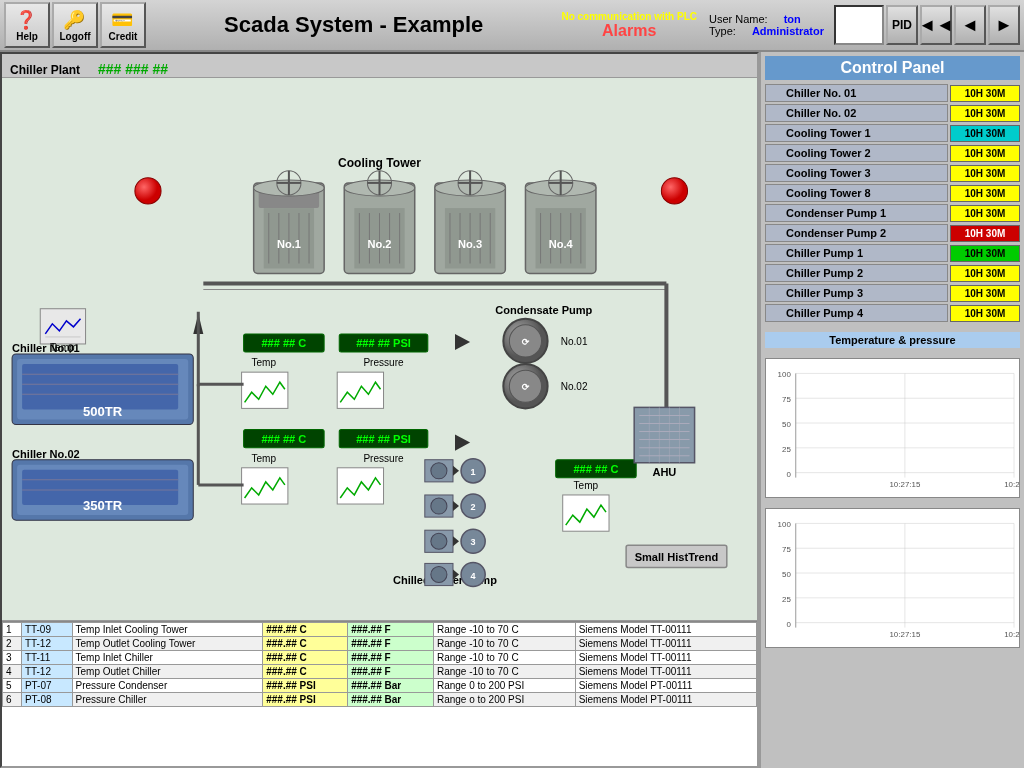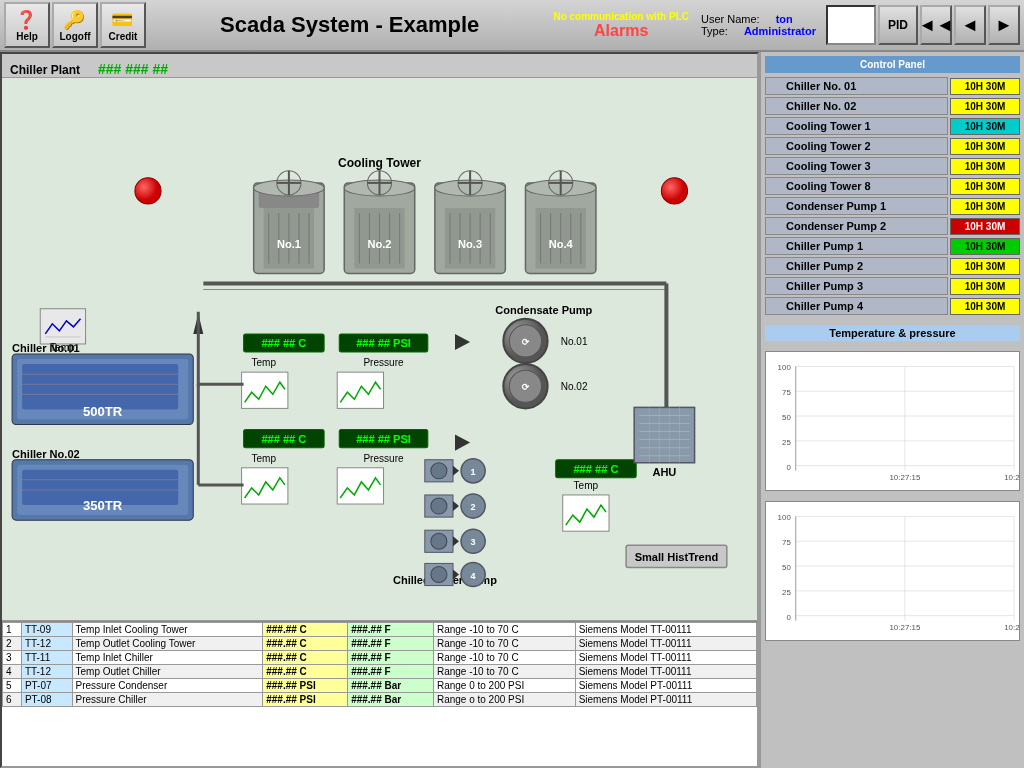--- a/index.html
+++ b/index.html
@@ -64,21 +64,21 @@
     .tbl-val { background: #ffff99; font-weight: bold; }
     .tbl-val2 { background: #ccffcc; font-weight: bold; }
 
     
     #right-panel { width: 265px; display: flex; flex-direction: column; background: #c0c0c0; border-left: 2px solid #999; }
 
     
     #control-panel { padding: 4px; }
     #cp-title {
       background: #6699cc; color: #fff; text-align: center; font-weight: bold;
-      padding: 3px; font-size: 10px; margin-bottom: 4px;
+      padding: 3px; font-size: 16px; margin-bottom: 4px;
     }
     .cp-row {
       display: flex; align-items: center; margin-bottom: 2px;
     }
     .cp-label {
       flex: 1; background: #b0b8c8; border: 1px solid #888; padding: 2px 20px;
       font-size: 11px; font-weight: bold; color: #000;
     }
     .cp-value {
       width: 70px; text-align: center; font-weight: bold; font-size: 10px;
@@ -127,21 +127,21 @@
     <span>
       <span>User Name:</span>
       <span id="user-name">ton</span>
     </span>
     <span>
       <span>Type:</span>
       <span id="user-type">Administrator</span>
     </span>
   </div>
   <div id="pid-box"></div>
-  <div class="nav-btn" style="width:40px;font-size:12px;">PID</div>
+  <div class="nav-btn" style="width:32px;font-size:12px;">PID</div>
   <div class="nav-btn">◄◄</div>
   <div class="nav-btn">◄</div>
   <div class="nav-btn">►</div>
 </div>
 
 <div id="main">
 
   <div id="scada">
 
     <div id="scada-header">

